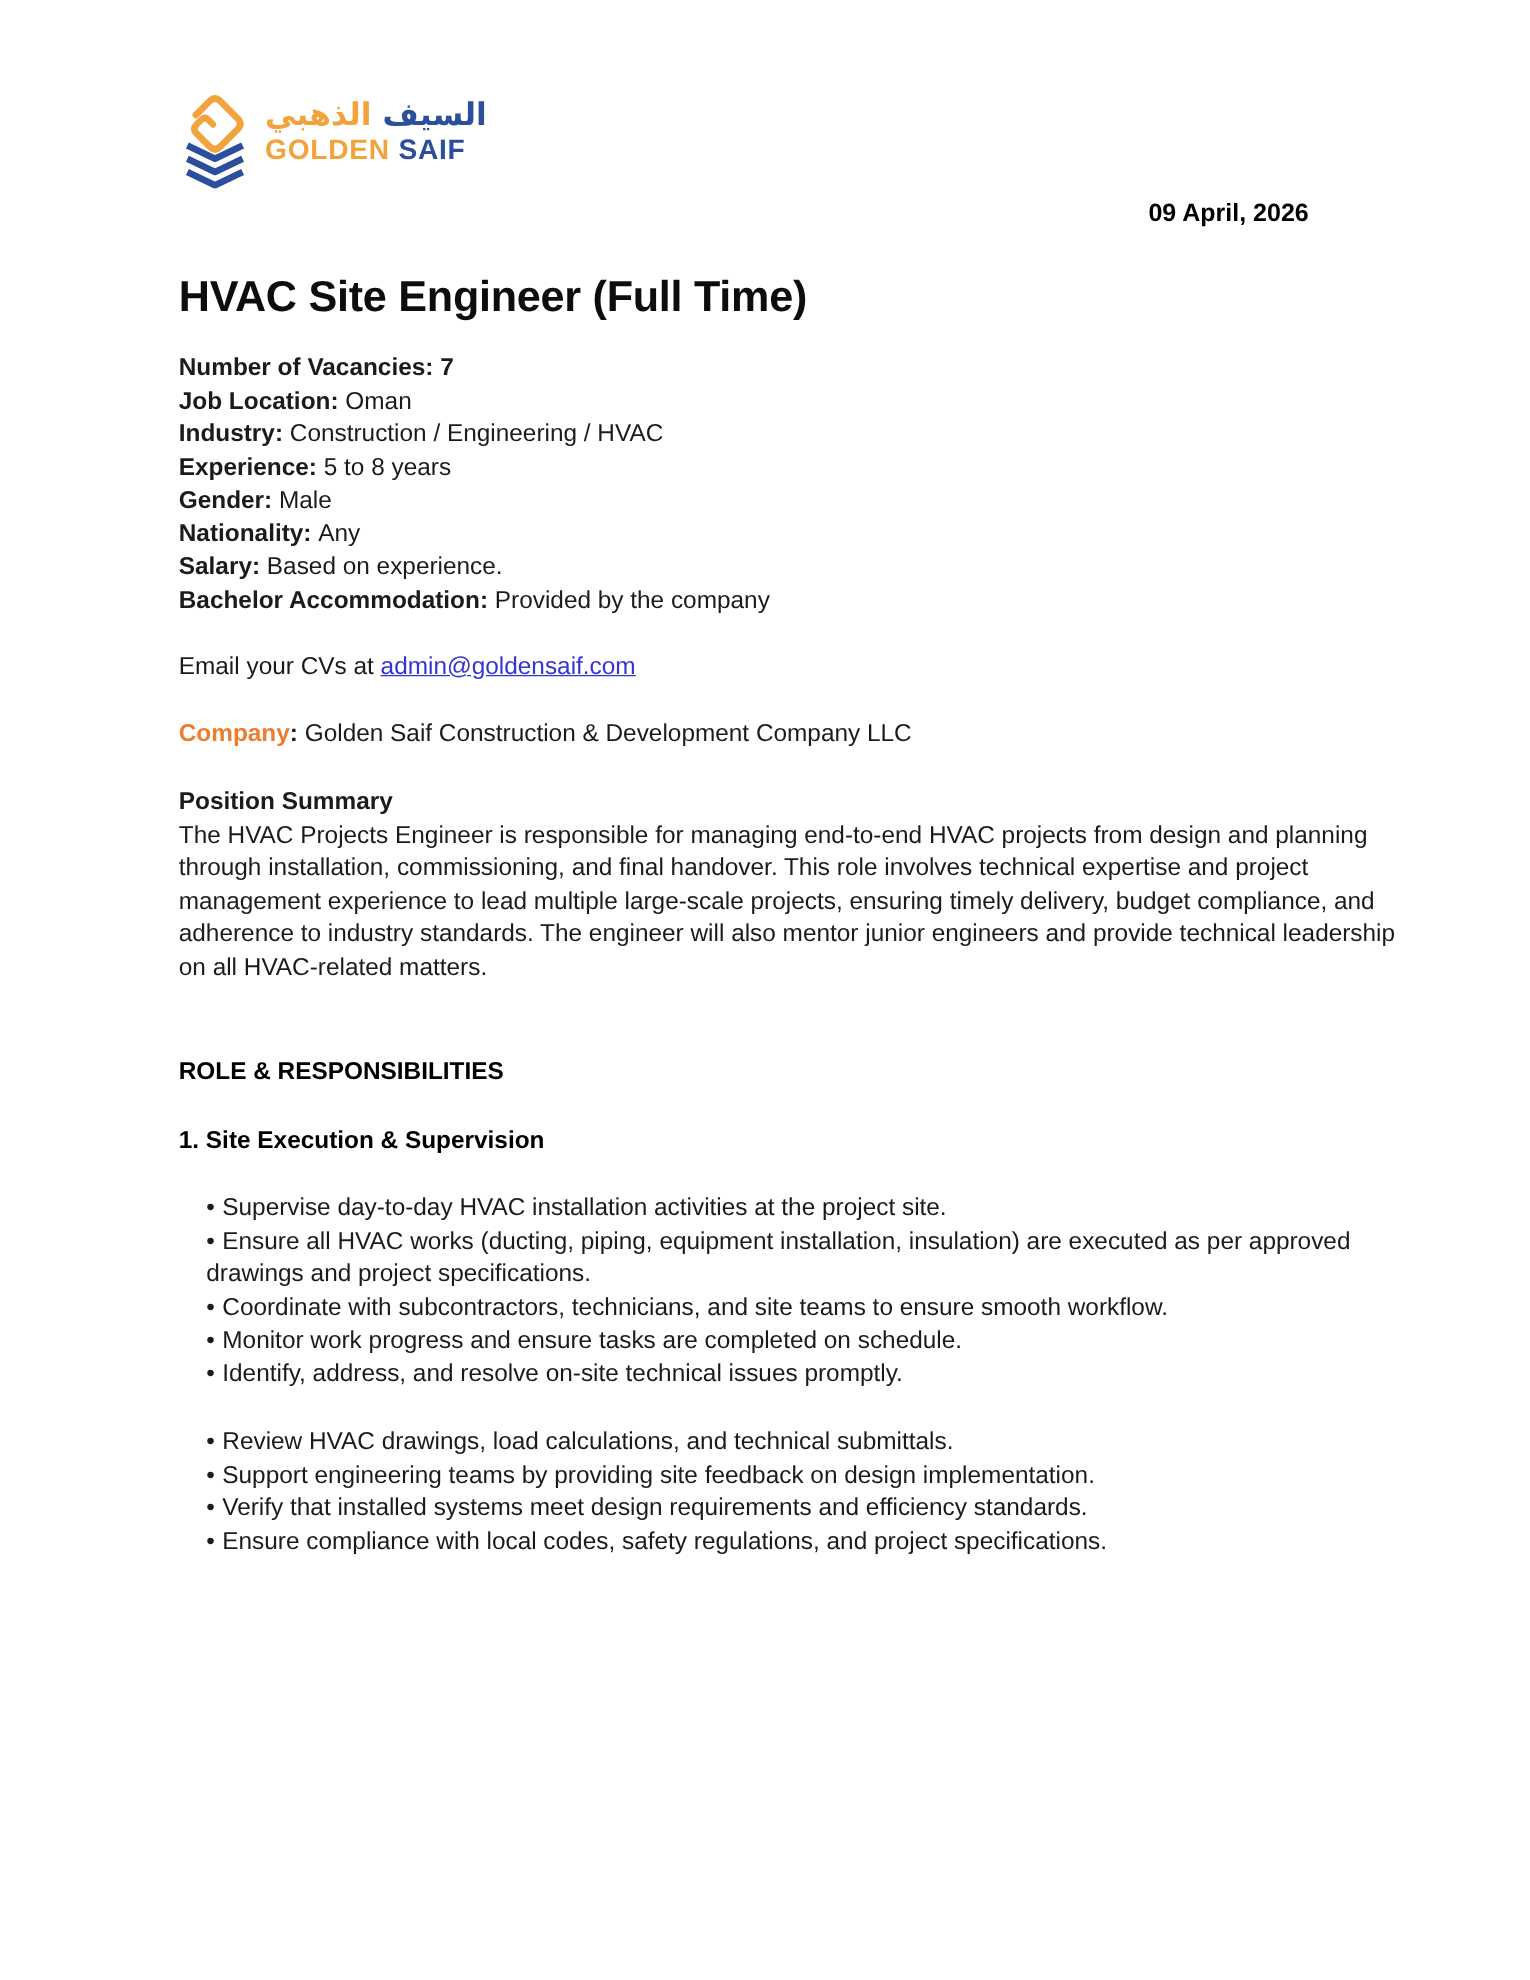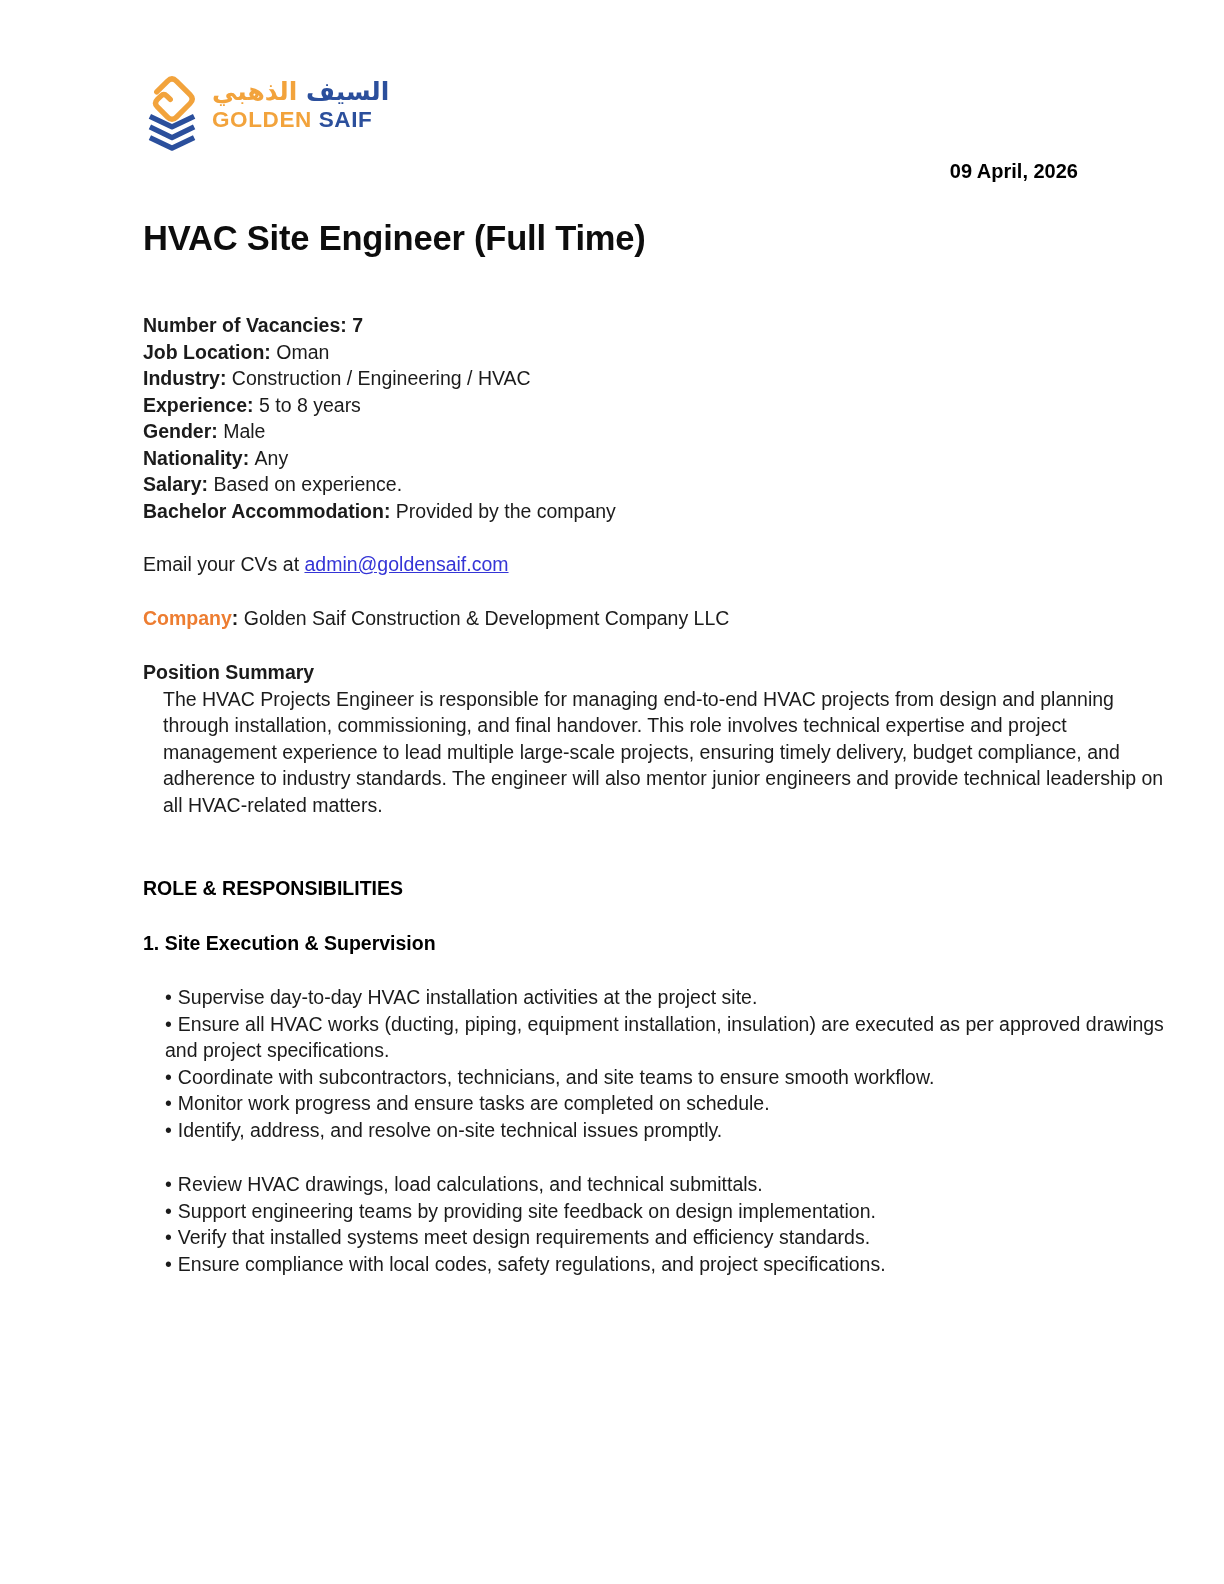--- a/index.html
+++ b/index.html
@@ -1,47 +1,47 @@
 <!DOCTYPE html>
 <html><head>
 <meta charset="utf-8">
 <style>
   html,body { margin:0; padding:0; background:#ffffff; }
   .page {
     width:1224px; height:1584px; background:#ffffff; position:relative;
     font-family:"Liberation Sans","DejaVu Sans",sans-serif;
     color:#1b1b1b; overflow:hidden; box-sizing:border-box;
-    padding:76px 56px 0 143px;
+    padding:76px 87px 0 143px;
   }
   .line { font-size:19.5px; line-height:26.5px; }
   .b { font-weight:bold; }
 
   
   .logo-row { display:flex; align-items:flex-start; gap:11px; height:76px; }
   .logo-icon { flex:0 0 auto; }
   .logo-text { padding-top:1px; }
   .logo-arabic { font-family:"DejaVu Sans",sans-serif; font-size:25px; font-weight:bold; line-height:30px; direction:rtl; text-align:left; }
   .logo-english { font-size:22.5px; font-weight:800; letter-spacing:0.6px; line-height:26px; }
   .c-orange { color:#F2A33C; }
   .c-blue { color:#2B4F9C; }
 
   .date { margin-top:6px; text-align:right; padding-right:90px; font-weight:bold; font-size:20px; line-height:26px; color:#000; }
 
   .title { margin:33px 0 0 0; font-size:34.5px; font-weight:bold; line-height:43px; color:#0d0d0d; letter-spacing:-0.2px; }
 
-  .details { margin-top:52px; }
+  .details { margin-top:21px; }
 
   .email-line { margin:27px 0 0 0; }
   .link { color:#3434D6; text-decoration:underline; }
 
   .company-line { margin:27px 0 0 0; }
   .c-accent { color:#ED7D31; }
 
   .summary { margin-top:28px; }
-  .para { font-size:19.5px; line-height:26.5px;margin-left:20px; }
+  .para { font-size:19.5px; line-height:26.5px; }
 
   .role-heading { margin-top:57px; color:#000; }
   .sec-heading { margin-top:28px; color:#000; }
   .bullets { margin-top:28px;margin-left:22px; }
   .bullet-glyph { margin-right:6px; }
 </style>
 </head>
 <body>
 
 <div class="page">

